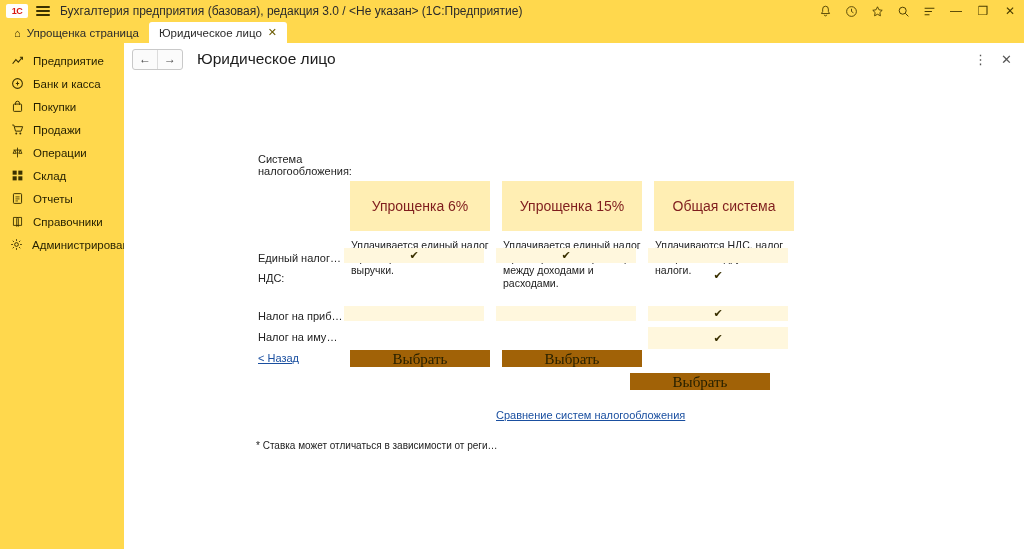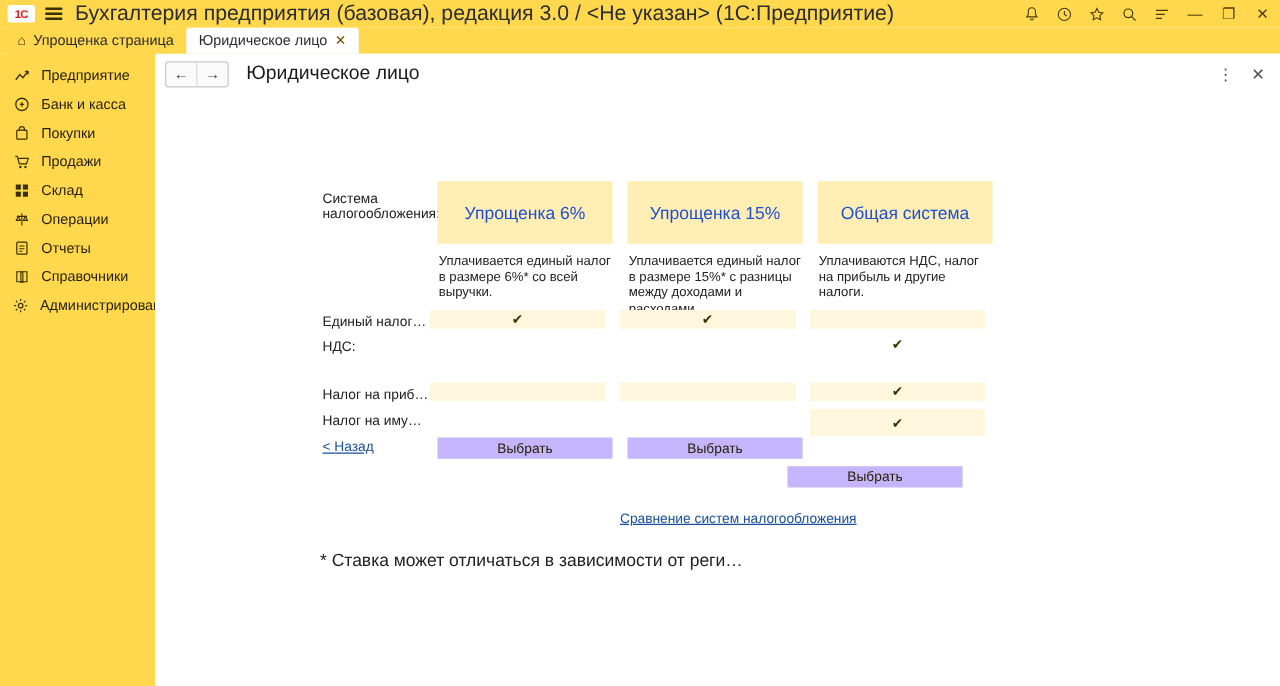--- a/index.html
+++ b/index.html
@@ -58,21 +58,21 @@
     margin-right: 10px;
     cursor: pointer;
   }
   .hamburger span {
     display: block;
     height: 2px;
     background: #3a3000;
     border-radius: 1px;
   }
   .title-text {
-    font-size: 17px;
+    font-size: 12px;
     color: #2b2b2b;
     white-space: nowrap;
     text-align: center;
   }
   .titlebar-right {
     margin-left: auto;
     display: flex;
     align-items: center;
     gap: 11px;
   }
@@ -247,22 +247,23 @@
   .col {
     width: 140px;
   }
   .col-head {
     height: 50px;
     background: #ffeeb3;
     display: flex;
     align-items: center;
     justify-content: center;
     font-size: 14px;
-    color: #1d4ed8;
+    color: #7f1d1d;
     text-align: center;
+    margin-top: 36px;
   }
   .col-desc {
     margin-top: 8px;
     font-size: 10.5px;
     line-height: 12.5px;
     color: #222;
     padding: 0 1px;
   }
 
   .rows {
@@ -314,26 +315,26 @@
     top: 277px;
     font-size: 11px;
     color: #1a4fa0;
     text-decoration: underline;
     cursor: pointer;
   }
 
   .btn-choose {
     width: 140px;
     height: 17px;
-    background: #c4b5fd;
+    background: #a16207;
     border: none;
-    font-size: 11px;
+    font-size: 15px;
     color: #241f00;
     cursor: pointer;
-    font-family: Liberation Sans, sans-serif;
+    font-family: Liberation Serif, serif;
   }
   .btn-row {
     position: absolute;
     left: 226px;
     top: 275px;
     display: flex;
     gap: 12px;
   }
   .btn-third {
     position: absolute;
@@ -347,21 +348,21 @@
     top: 334px;
     font-size: 11px;
     color: #1a4fa0;
     text-decoration: underline;
     cursor: pointer;
   }
   .footnote {
     position: absolute;
     left: 132px;
     top: 365px;
-    font-size: 14px;
+    font-size: 10px;
     color: #222;
   }
 </style>
 </head>
 <body>
 
 <div class="app">
 
   <div class="titlebar">
     <div class="logo1c">1C</div>
@@ -459,36 +460,36 @@
               <circle cx="6.5" cy="13" r="1.2" fill="currentColor"></circle>
               <circle cx="11.5" cy="13" r="1.2" fill="currentColor"></circle>
             </svg>
         </span>
         <span>Продажи</span>
       </div>
 
       <div class="nav-item">
         <span class="nav-icon">
           <svg width="13" height="13" viewBox="0 0 16 16">
+              <path d="M8 2v12M3 5h10M4.5 5L2.5 9h4zM11.5 5L9.5 9h4z" fill="none" stroke="currentColor" stroke-width="1.1"></path>
+            </svg>
+        </span>
+        <span>Операции</span>
+      </div>
+
+      <div class="nav-item">
+        <span class="nav-icon">
+          <svg width="13" height="13" viewBox="0 0 16 16">
               <rect x="2" y="2" width="5" height="5" fill="currentColor"></rect>
               <rect x="9" y="2" width="5" height="5" fill="currentColor"></rect>
               <rect x="2" y="9" width="5" height="5" fill="currentColor"></rect>
               <rect x="9" y="9" width="5" height="5" fill="currentColor"></rect>
             </svg>
         </span>
         <span>Склад</span>
-      </div>
-
-      <div class="nav-item">
-        <span class="nav-icon">
-          <svg width="13" height="13" viewBox="0 0 16 16">
-              <path d="M8 2v12M3 5h10M4.5 5L2.5 9h4zM11.5 5L9.5 9h4z" fill="none" stroke="currentColor" stroke-width="1.1"></path>
-            </svg>
-        </span>
-        <span>Операции</span>
       </div>
 
       <div class="nav-item">
         <span class="nav-icon">
           <svg width="13" height="13" viewBox="0 0 16 16">
               <rect x="3" y="2" width="10" height="12" rx="1" fill="none" stroke="currentColor" stroke-width="1.2"></rect>
               <path d="M5.5 6h5M5.5 8.5h5M5.5 11h3" stroke="currentColor" stroke-width="1"></path>
             </svg>
         </span>
         <span>Отчеты</span>

